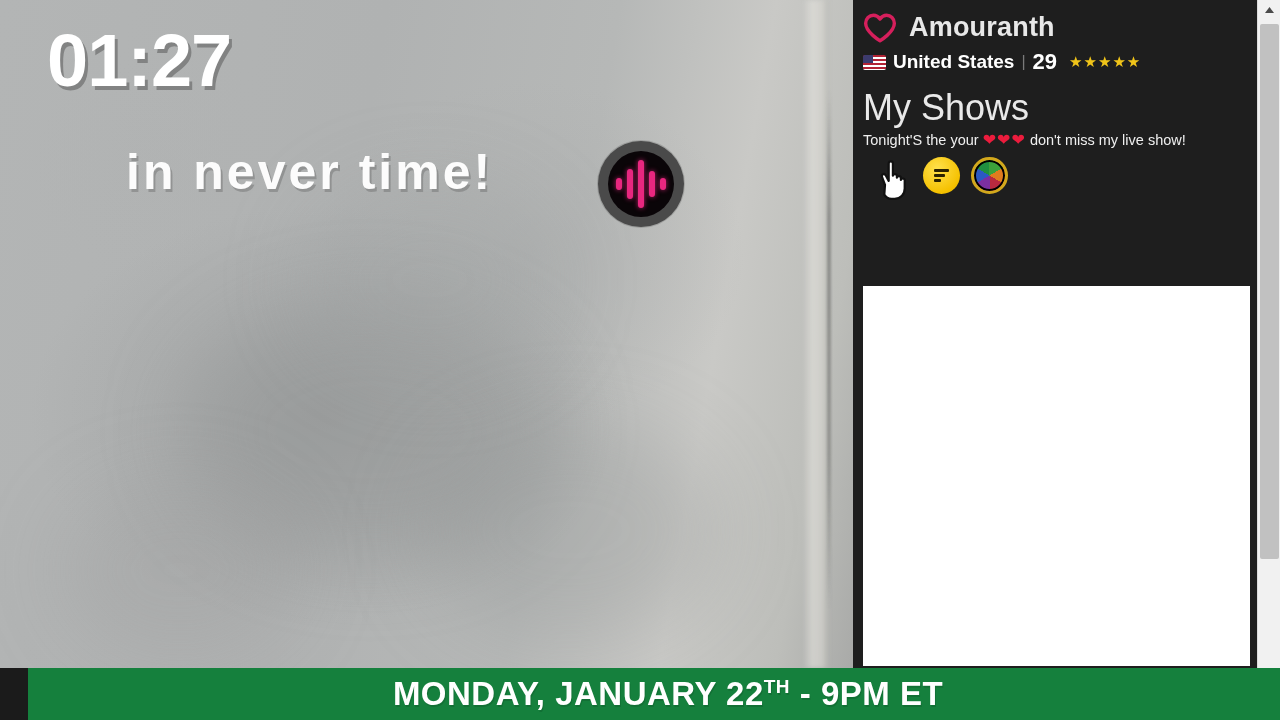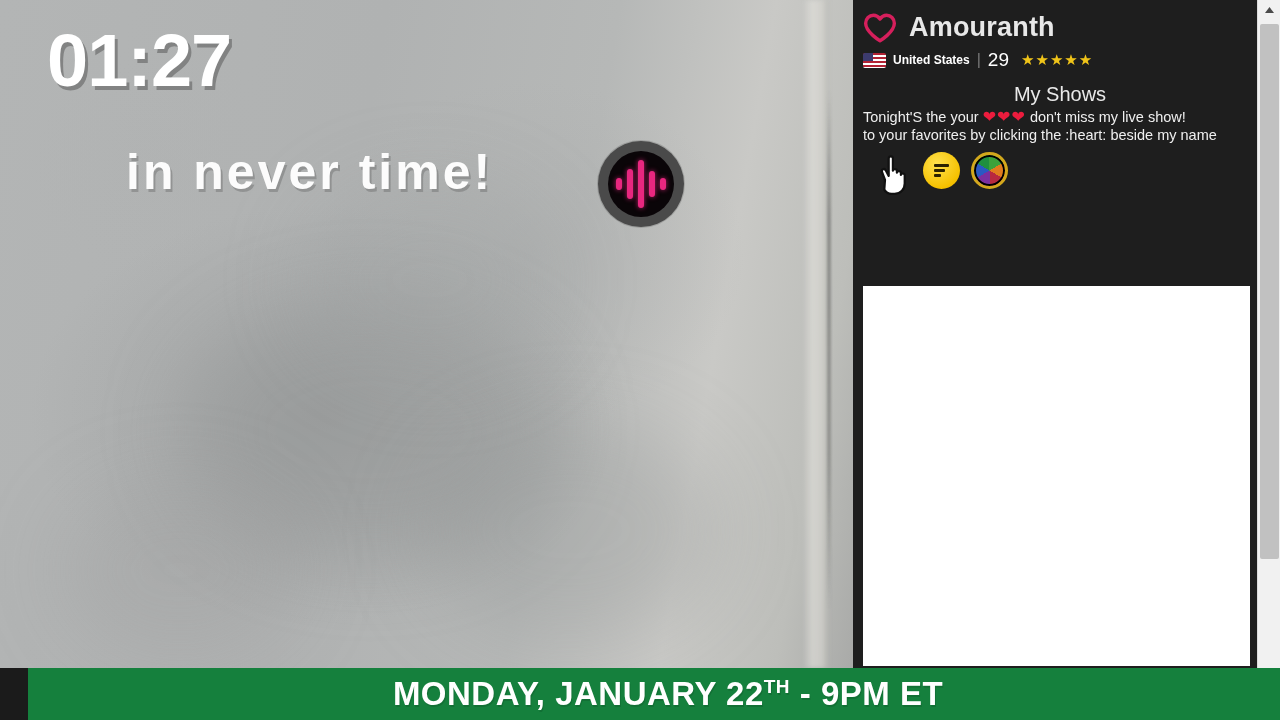--- a/index.html
+++ b/index.html
@@ -67,26 +67,26 @@
     position:absolute; left:853px; top:0; width:404px; height:668px;
     background:#1e1e1e;
   }
   .profile-row{ display:flex; align-items:center; padding:12px 0 0 10px; gap:12px;}
   .heart-icon{ width:34px; height:30px; flex:none; }
   .handle{ font-size:27px; color:#e8e8e8; font-weight:700; letter-spacing:.2px;}
   .meta-row{ display:flex; align-items:center; gap:7px; padding:6px 0 0 10px; }
   .flag{ width:23px; height:15px; border-radius:2px; overflow:hidden; position:relative; flex:none;
          background:repeating-linear-gradient(180deg,#b22234 0 2px,#fff 2px 4px);}
   .flag::after{ content:""; position:absolute; left:0; top:0; width:10px; height:8px; background:#3c3b6e;}
-  .country{ font-size:12px; font-weight:700; color:#fff;}
+  .country{ font-size:19px; font-weight:700; color:#fff;}
   .divider{ color:#7a7a7a; font-size:16px; }
-  .count{ font-size:19px; font-weight:400; color:#fff;}
+  .count{ font-size:22px; font-weight:700; color:#fff;}
   .stars{ margin-left:5px; color:#f0c419; font-size:15px; letter-spacing:1px;}
 
-  .shows-title{ font-size:20px; color:#e9e9e9; padding:12px 0 0 10px; font-weight:400;text-align:center;}
+  .shows-title{ font-size:36px; color:#e9e9e9; padding:12px 0 0 10px; font-weight:400;}
   .shows-body{ font-size:14.5px; color:#efefef; line-height:18px; padding:2px 10px 0 10px; }
   .shows-body .hrt{ color:#ec1c3d; font-size:16px; letter-spacing:1px;}
 
   .emoji-row{ display:flex; align-items:center; gap:11px; padding:8px 0 0 70px; position:relative;}
   .emoji-btn{ width:37px; height:37px; border-radius:50%; position:relative; flex:none; }
   .emoji-yellow{
     background:radial-gradient(circle at 38% 32%, #ffe14d, #f5c100 70%, #dfae00 100%);
     display:flex; align-items:center; justify-content:center;
   }
   .emoji-yellow .bars{ width:15px; display:flex; flex-direction:column; gap:2px; }
@@ -171,21 +171,20 @@
       <span class="count">29</span>
       <span class="stars">★★★★★</span>
     </div>
 
     <div class="shows-title">My Shows</div>
 
     <div class="shows-body">
       <div>
         <span>Tonight'S the your </span><span class="hrt">❤❤❤</span><span> don't miss my live show!</span>
       </div>
-      <div>to your favorites by clicking the :heart: beside my name</div>
     </div>
 
     <div class="emoji-row">
       <div class="emoji-btn emoji-yellow">
         <span class="bars">
             <i></i>
             <i></i>
             <i></i>
           </span>
       </div>

